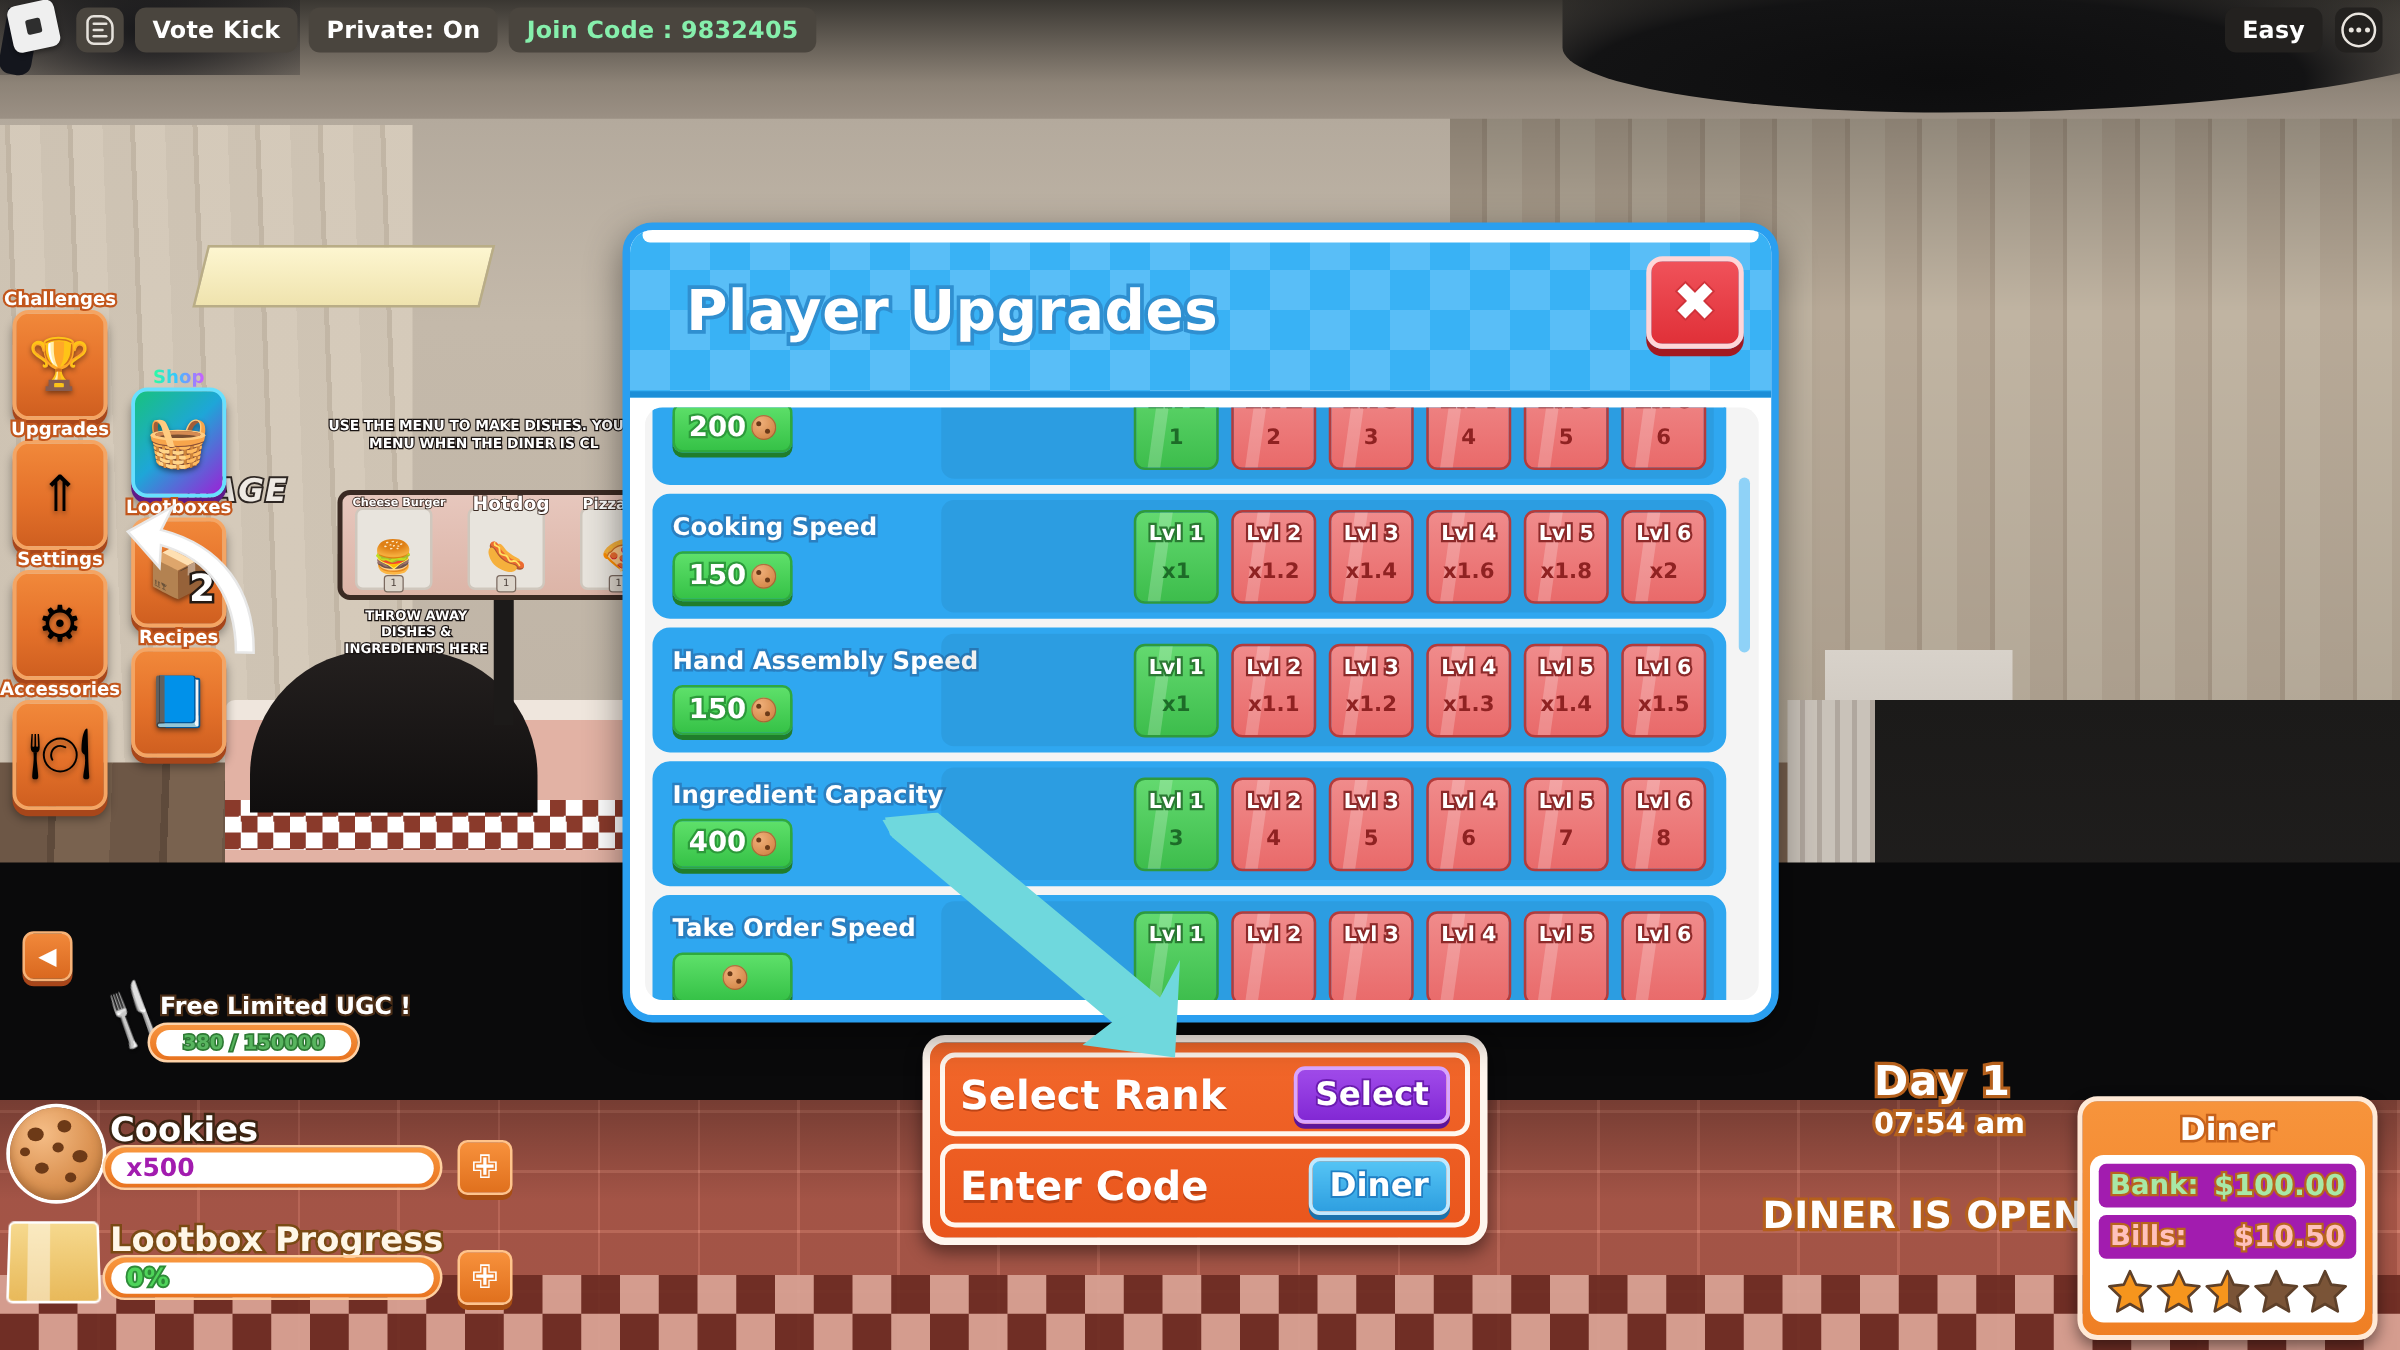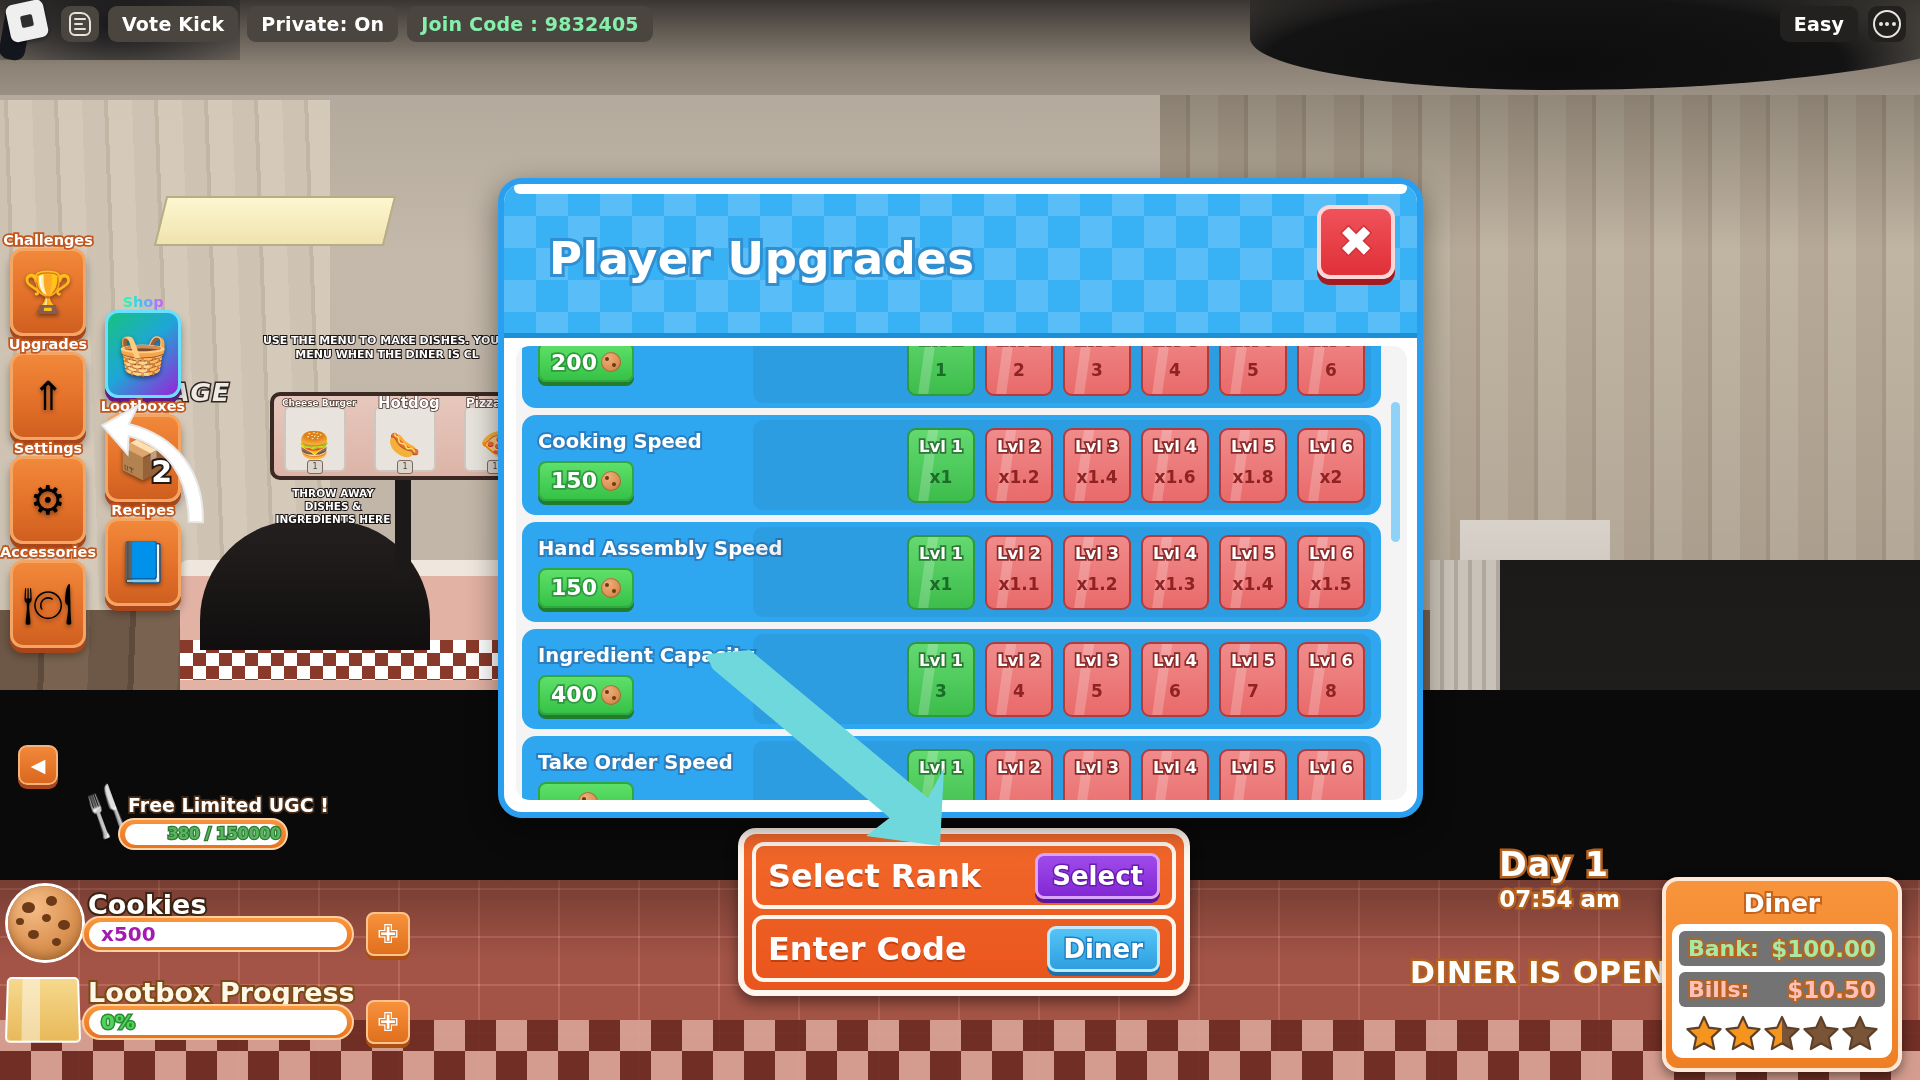--- a/index.html
+++ b/index.html
@@ -202,21 +202,21 @@
 
   
   #modal {
     position:absolute; left:498px; top:178px; width:925px; height:640px; z-index:40;
     background:#ffffff; border-radius:24px;
     border:6px solid #2a9ff0;
     box-shadow:0 10px 30px rgba(0,0,0,.45);
     display:flex; flex-direction:column; overflow:hidden;
   }
   #modal-head {
-    height:154px; position:relative; flex:0 0 auto;
+    height:134px; position:relative; flex:0 0 auto;
     background-color:#39b2f5;
     background-image:
       repeating-conic-gradient(rgba(255,255,255,.16) 0% 25%, rgba(255,255,255,0) 0% 50%);
     background-size:64px 64px;
     border-bottom:5px solid #1c8fd8;
     display:flex; align-items:center;
   }
   #modal-head::before{
     content:""; position:absolute; left:10px; right:10px; top:-2px; height:12px;
     background:#fff; border-radius:8px;
@@ -313,21 +313,21 @@
     position:absolute; left:128px; top:24px; font-size:19px; font-weight:900; color:#fff;
     -webkit-text-stroke:3.5px #4a2d16; paint-order: stroke fill; white-space:nowrap;
   }
   .ugc-bar {
     position:absolute; left:118px; top:48px; width:170px; height:32px;
     background: linear-gradient(180deg,#f7943e,#e8731f); border-radius:16px;
     border:2px solid #ffd3a8; display:flex; align-items:center; justify-content:center;
   }
   .ugc-bar .inner {
     width:156px; height:21px; background:#fff; border-radius:11px;
-    display:flex; align-items:center; justify-content:flex-end;
+    display:flex; align-items:center; justify-content:center;
   }
   .ugc-bar .inner span {
     font-size:15.5px; font-weight:900; color:#58b55f;
     -webkit-text-stroke:2.6px #2e7a34; paint-order: stroke fill;
   }
   .spatula { position:absolute; left:78px; top:14px; font-size:46px; transform:rotate(-20deg); filter:drop-shadow(0 2px 2px rgba(0,0,0,.5)); }
 
   .hud-block { position:absolute; left:0; width:430px; }
   .hud-label {
     position:absolute; left:88px; top:-1px; font-size:27px; font-weight:900; color:#fff;
@@ -424,21 +424,21 @@
     box-shadow:0 5px 12px rgba(0,0,0,.45);
   }
   #diner-panel .ttl {
     text-align:center; font-size:25px; font-weight:900; color:#fff;
     -webkit-text-stroke:4px #c7621b; paint-order: stroke fill; margin:2px 0 6px;
   }
   #diner-panel .sheet {
     background:#fff; border-radius:11px; padding:7px; display:flex; flex-direction:column; gap:6px;
   }
   .money-row {
-    height:35px; background:#737373; border-radius:6px;
+    height:35px; background:#a21caf; border-radius:6px;
     display:flex; align-items:center; justify-content:space-between; padding:0 9px;
   }
   .money-row .k { font-size:22px; font-weight:900;
     -webkit-text-stroke:3.5px #b8641e; paint-order: stroke fill; }
   .money-row .v { font-size:23px; font-weight:900;
     -webkit-text-stroke:3.5px #b8641e; paint-order: stroke fill; }
   .money-row.bank .k, .money-row.bank .v { color:#a8e8a6; }
   .money-row.bills .k, .money-row.bills .v { color:#ffc0bc; }
   .stars { display:flex; justify-content:center; gap:1px; margin-top:2px; }
   .star { width:38px; height:36px; position:relative; }

